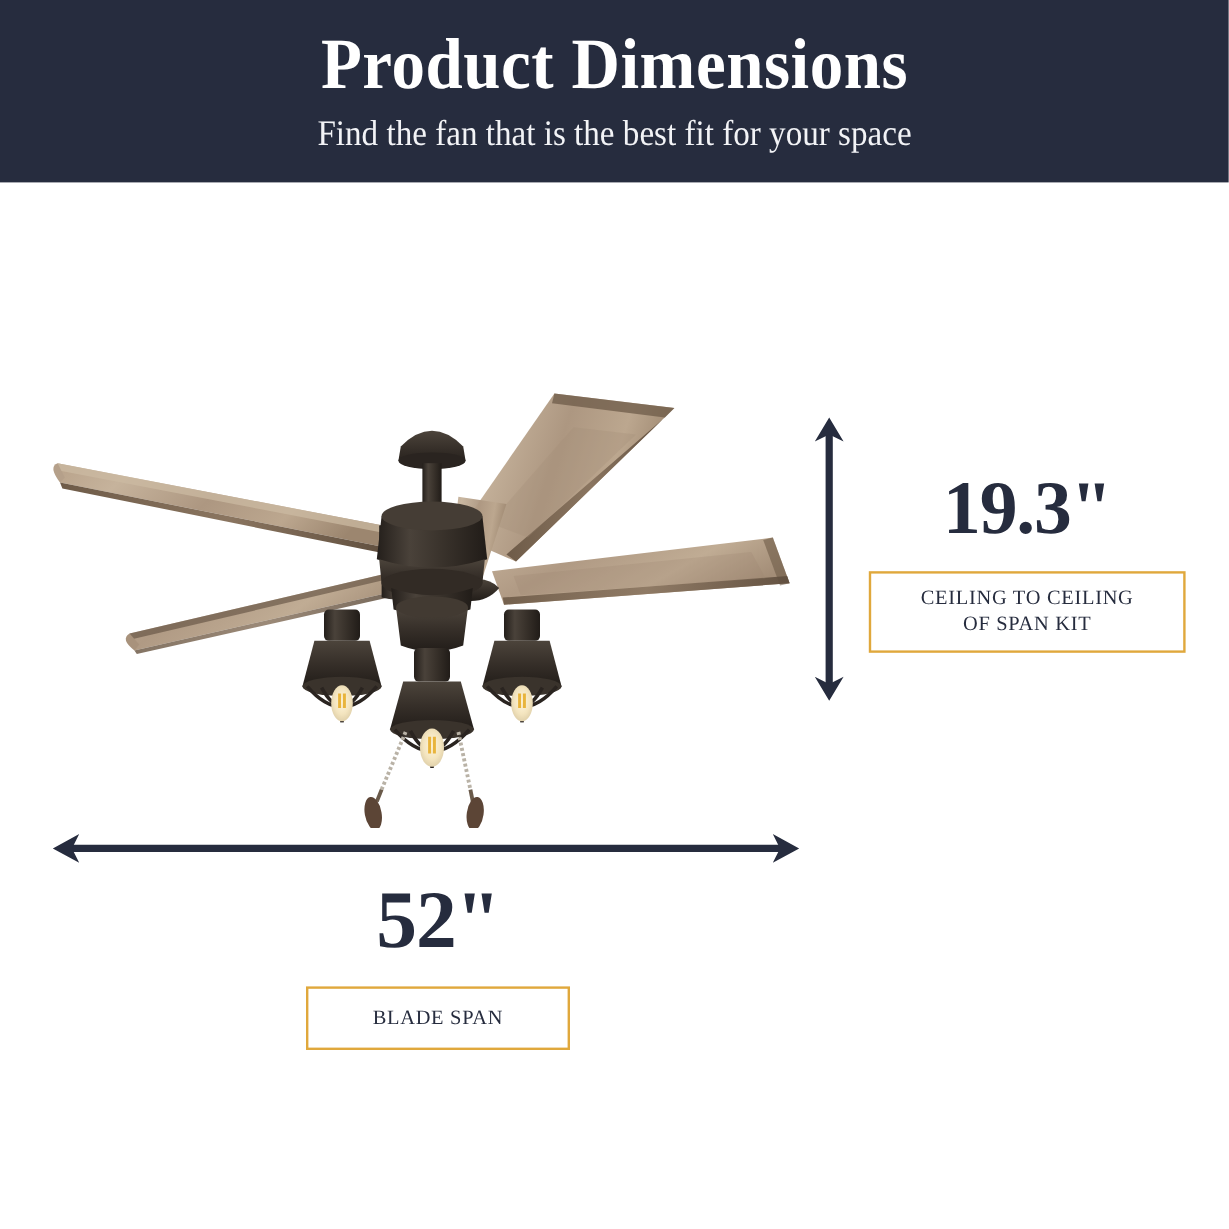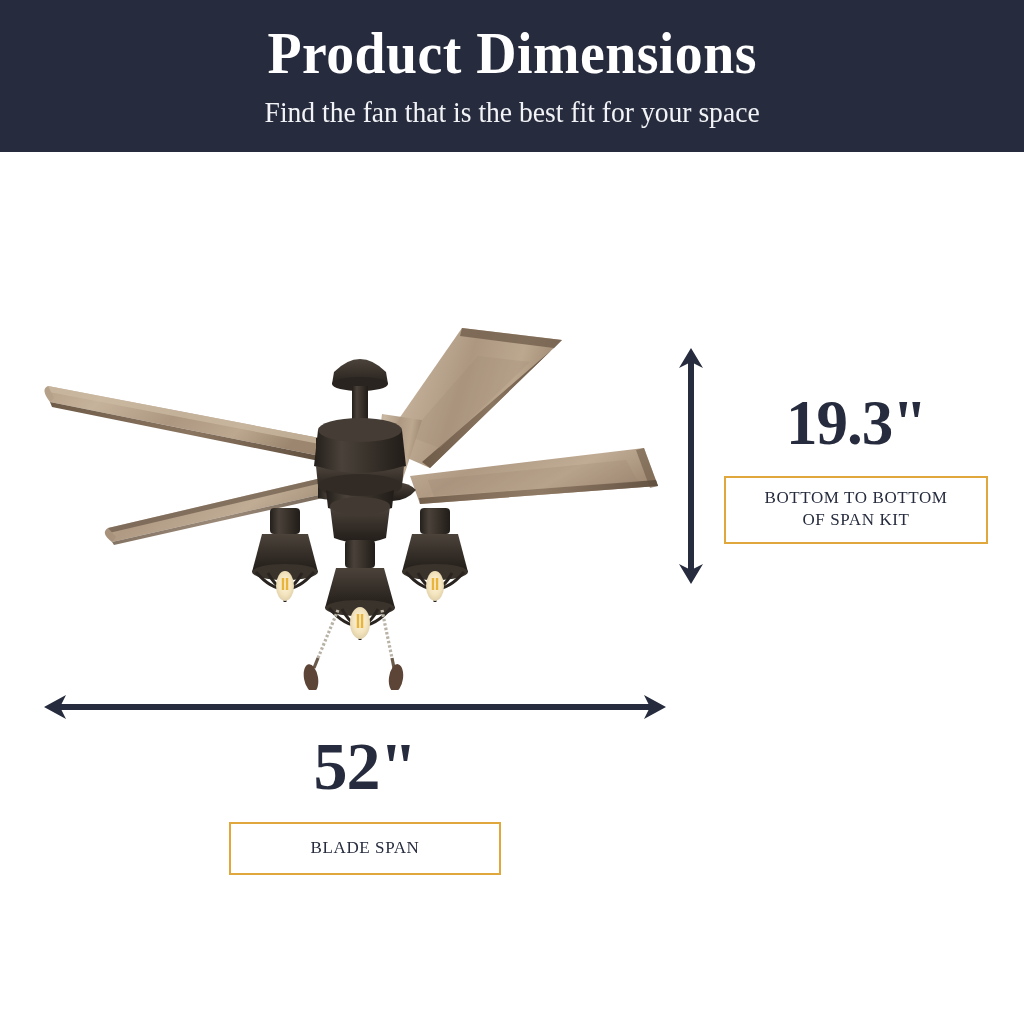--- a/index.html
+++ b/index.html
@@ -116,21 +116,21 @@
     line-height: 1.32;
     text-align: center;
   }
   .measure-vert .measure-label {
     margin-top: 21px;
     width: 264px;
     padding: 9px 6px 10px;
   }
   .measure-horiz .measure-label {
     margin-top: 22px;
-    width: 272px;
+    width: 220px;
     padding: 13px 0 14px;
   }
 </style>
 </head>
 <body>
 
 <div id="page">
 
   <div class="header">
     <div class="header-title">Product Dimensions</div>
@@ -302,21 +302,21 @@
     <svg width="630" height="42" viewBox="0 0 630 42" xmlns="http://www.w3.org/2000/svg">
       <line x1="18" y1="21" x2="612" y2="21" stroke="#262C3E" stroke-width="6"></line>
       <path d="M4,21 L26,9 L20,21 L26,33 Z" fill="#262C3E"></path>
       <path d="M626,21 L604,9 L610,21 L604,33 Z" fill="#262C3E"></path>
     </svg>
   </div>
 
   <div class="measure-vert">
     <div class="measure-value">19.3"</div>
     <div class="measure-label">
-      <span>BOTTOM TO BOTTOM</span><br>
+      <span>CEILING TO CEILING</span><br>
       <span>OF SPAN KIT</span>
     </div>
   </div>
 
   <div class="measure-horiz">
     <div class="measure-value">52"</div>
     <div class="measure-label">
       <span>BLADE SPAN</span>
     </div>
   </div>

